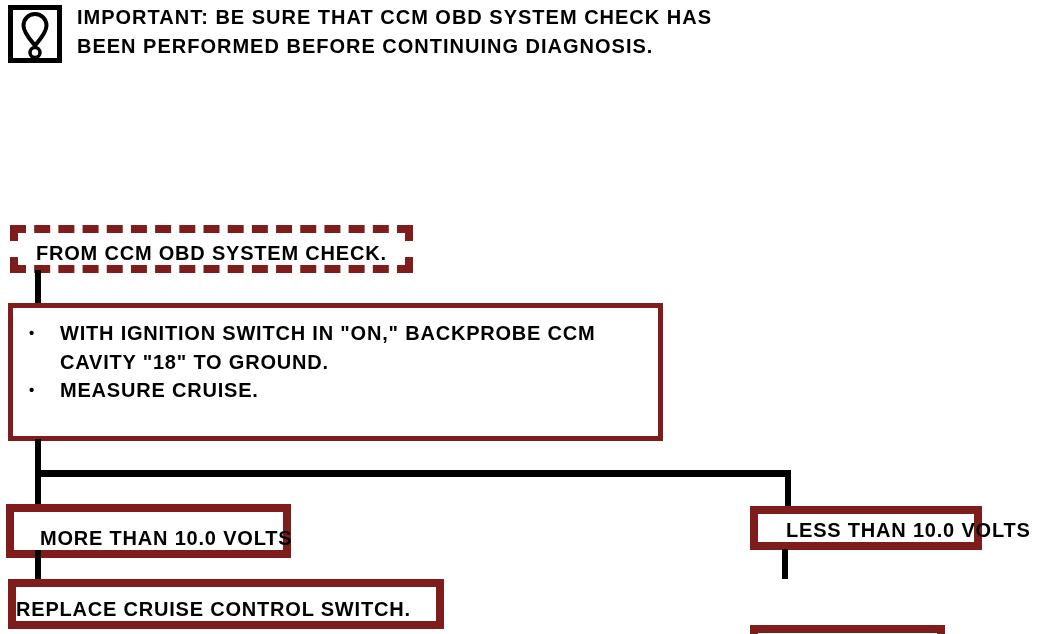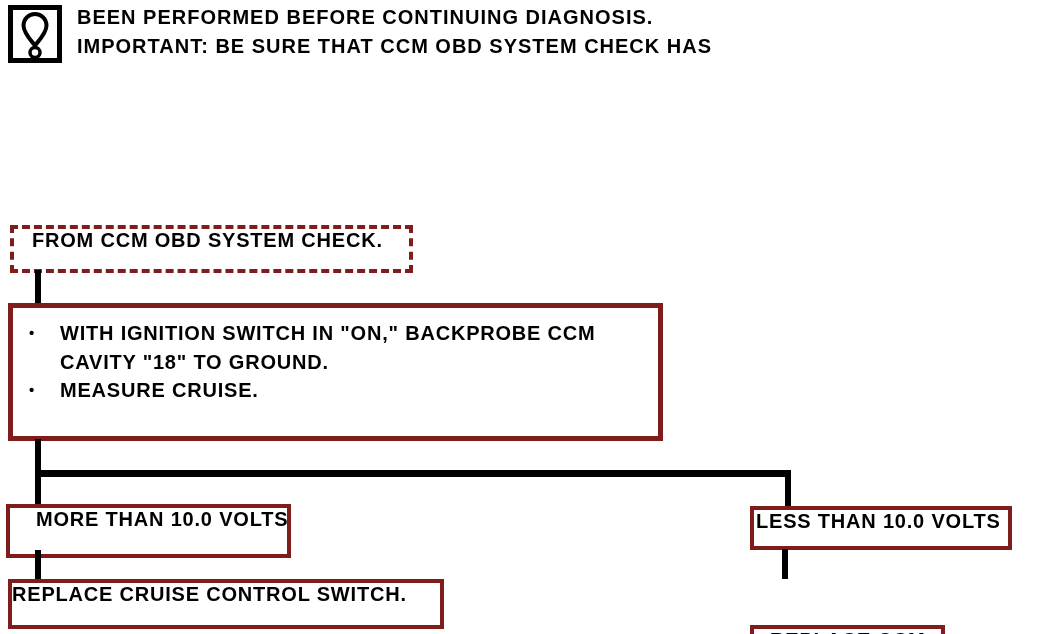--- a/index.html
+++ b/index.html
@@ -34,23 +34,23 @@
     line-height: 29px;
     letter-spacing: 1px;
     white-space: nowrap;
   }
 
   
   .fbox {
     position: absolute;
     box-sizing: border-box;
     background: #ffffff;
-    border: 4px solid #7f1d1d;
+    border: 8px solid #7f1d1d;
     display: flex;
-    align-items: flex-start;
+    align-items: flex-end;
     font-size: 20px;
     letter-spacing: 0.8px;
     white-space: nowrap;
   }
   .entry-box {
     left: 10px; top: 225px;
     width: 403px; height: 48px;
     border-style: dashed;
     padding-left: 18px;
   }
@@ -65,21 +65,21 @@
     display: flex;
     line-height: 28.5px;
   }
   .bullet-cell {
     width: 31px;
     flex: 0 0 31px;
     font-size: 15px;
   }
   .cond-more   { left: 6px;   top: 504px; width: 285px; height: 54px; padding-left: 26px; }
   .result-cruise { left: 8px; top: 579px; width: 436px; height: 50px; padding-left: 0; }
-  .cond-less   { left: 750px; top: 506px; width: 262px; height: 44px; padding-left: 2px; }
+  .cond-less   { left: 750px; top: 506px; width: 232px; height: 44px; padding-left: 28px; }
   .result-ccm  { left: 750px; top: 577px; width: 195px; height: 48px; padding-left: 16px; margin-top: 48px; }
 
   
   .conn {
     position: absolute;
     background: #000000;
   }
   .v-entry-action { left: 35px;  top: 270px; width: 6px;   height: 35px; }
   .v-action-drop  { left: 35px;  top: 439px; width: 6px;   height: 69px; }
   .h-branch       { left: 35px;  top: 470px; width: 756px; height: 7px;  }
@@ -93,22 +93,22 @@
 <div>
 
   <span class="notice-icon">
     <svg width="54" height="58" viewBox="0 0 54 58" xmlns="http://www.w3.org/2000/svg">
       <rect x="2.5" y="2.5" width="49" height="53" fill="none" stroke="#000000" stroke-width="5"></rect>
       <path d="M27 9 C33.5 9 38.5 14 38.5 20.5 C38.5 28 30.5 36 27 40.5 C23.5 36 15.5 28 15.5 20.5 C15.5 14 20.5 9 27 9 Z" fill="none" stroke="#000000" stroke-width="4"></path>
       <circle cx="27" cy="47.5" r="5" fill="none" stroke="#000000" stroke-width="3.5"></circle>
     </svg>
   </span>
   <div class="notice-text">
+    <div>IMPORTANT: BE SURE THAT CCM OBD SYSTEM CHECK HAS</div>
     <div>BEEN PERFORMED BEFORE CONTINUING DIAGNOSIS.</div>
-    <div>IMPORTANT: BE SURE THAT CCM OBD SYSTEM CHECK HAS</div>
   </div>
 
   <div class="fbox entry-box">
     <span>FROM CCM OBD SYSTEM CHECK.</span>
   </div>
 
   <div class="conn v-entry-action"></div>
 
   <div class="fbox action-box">
     <div class="bullet-row">

